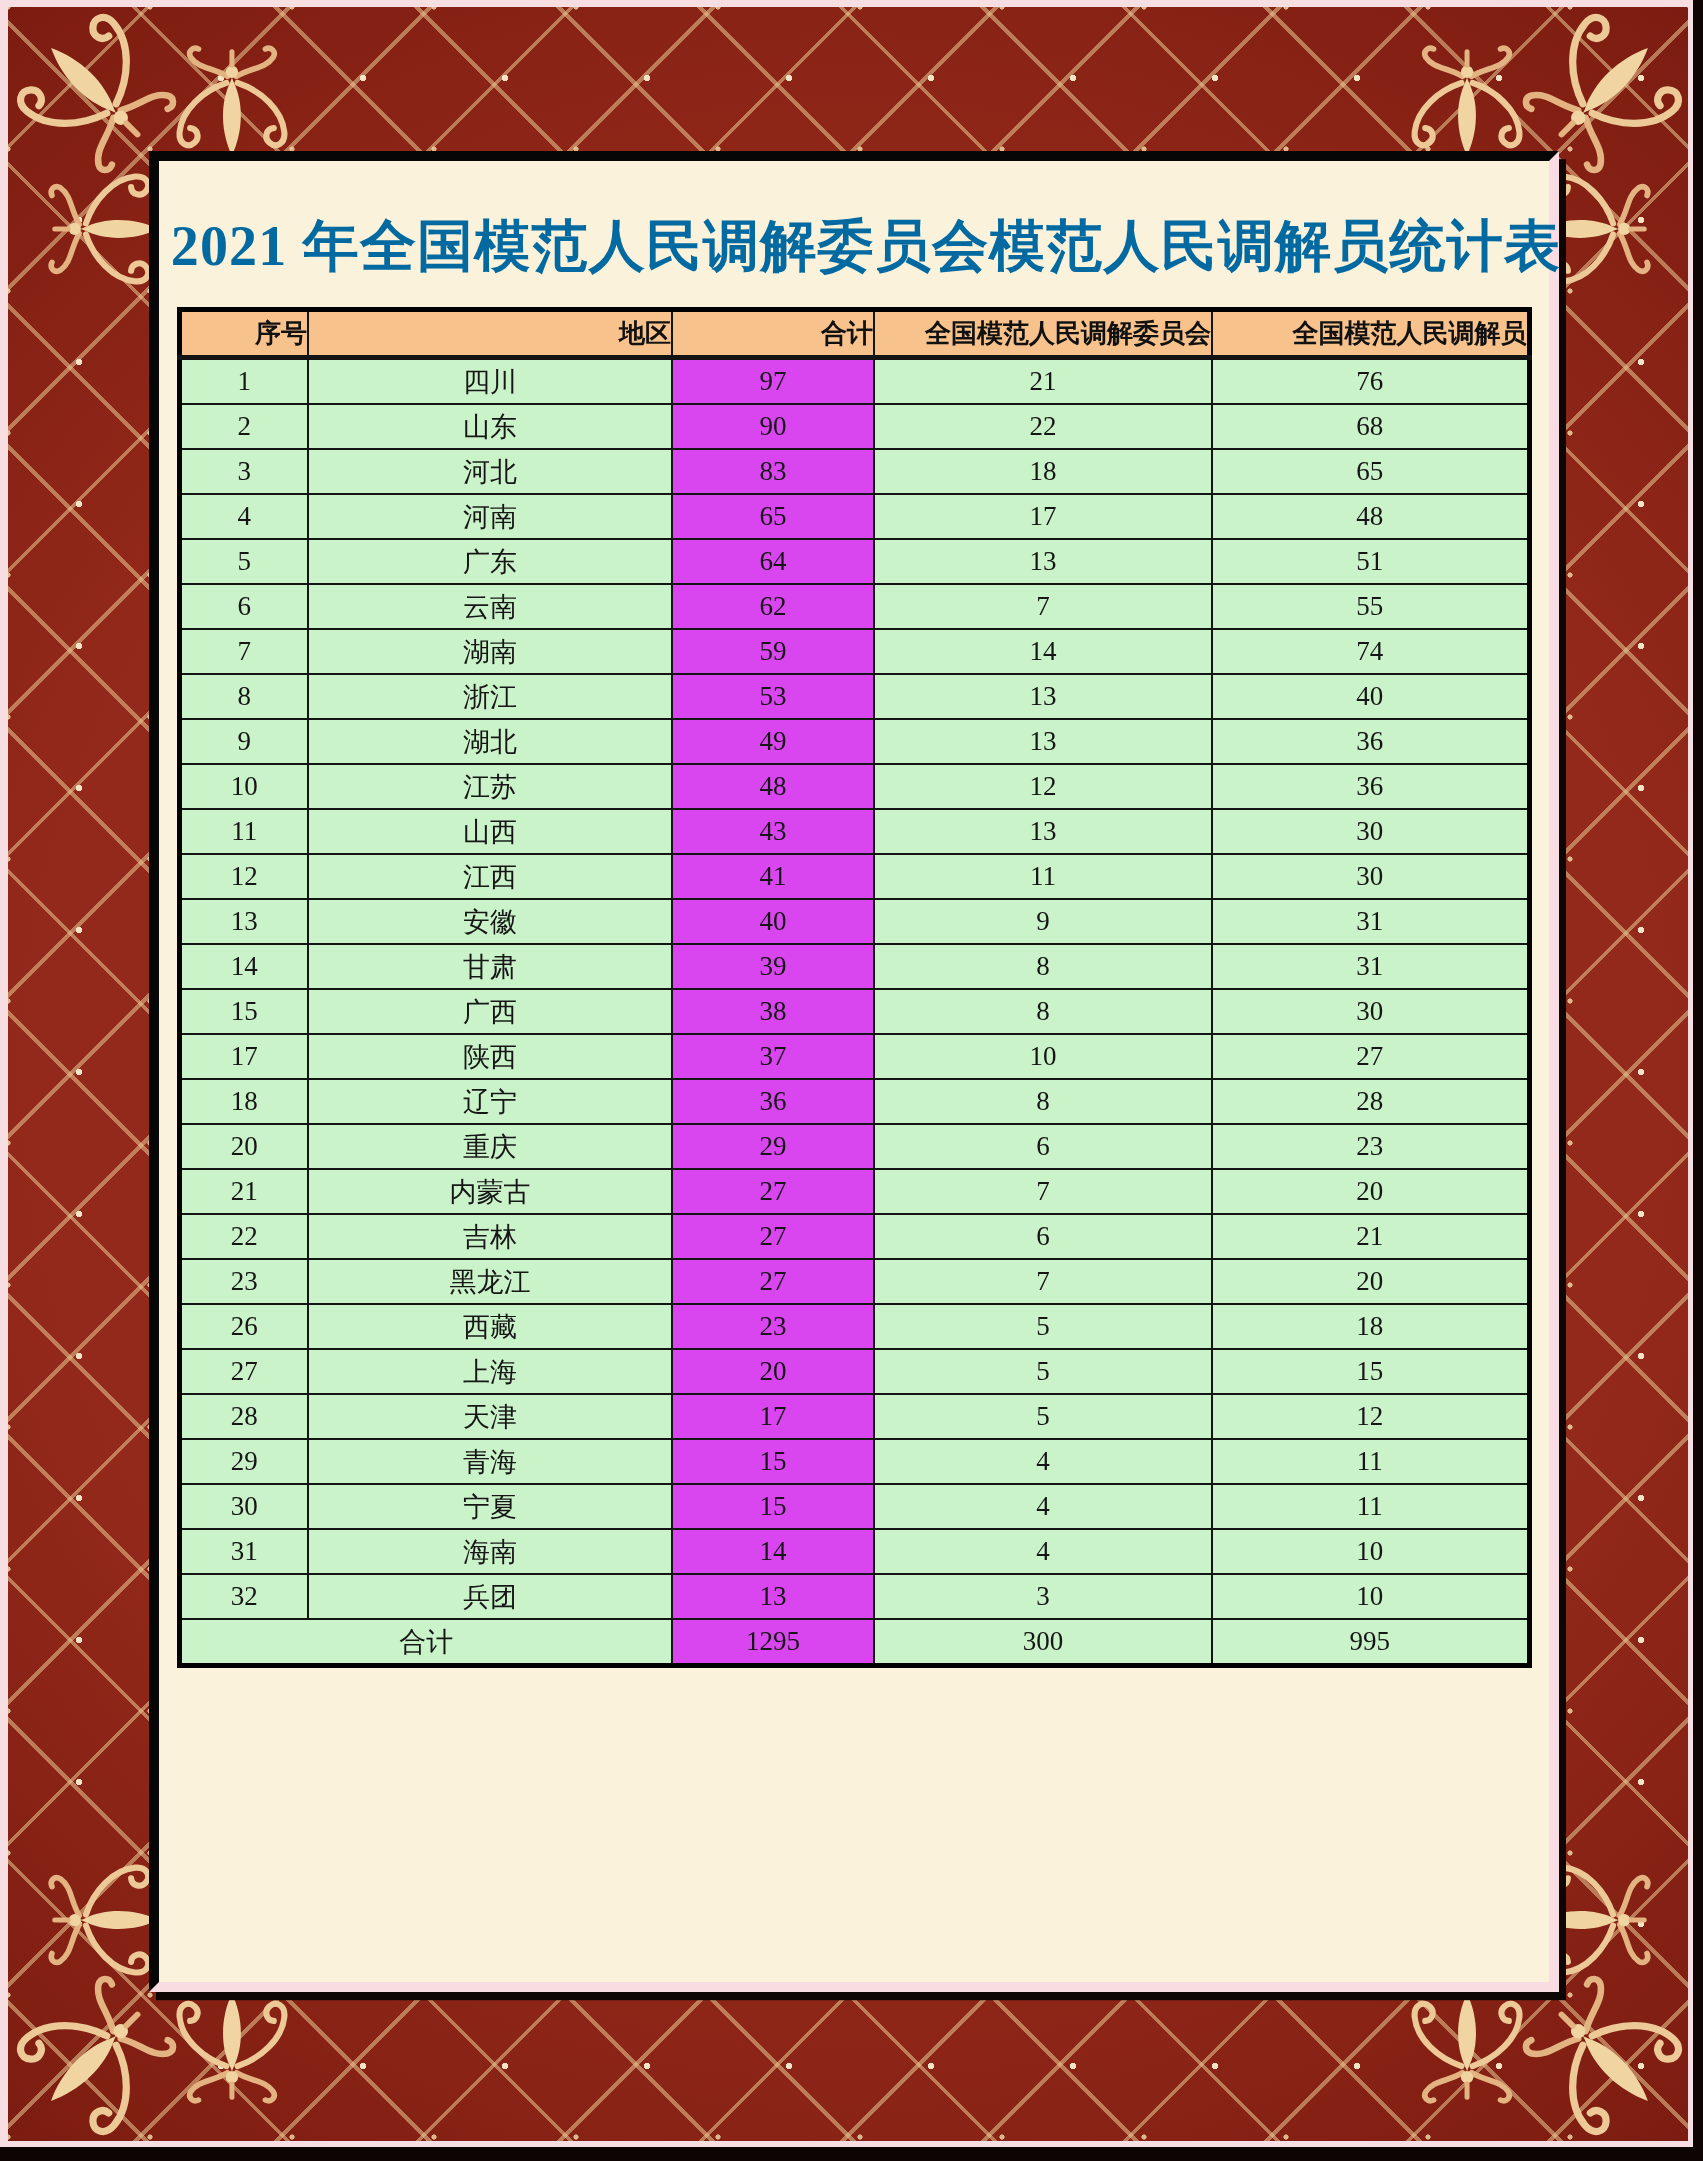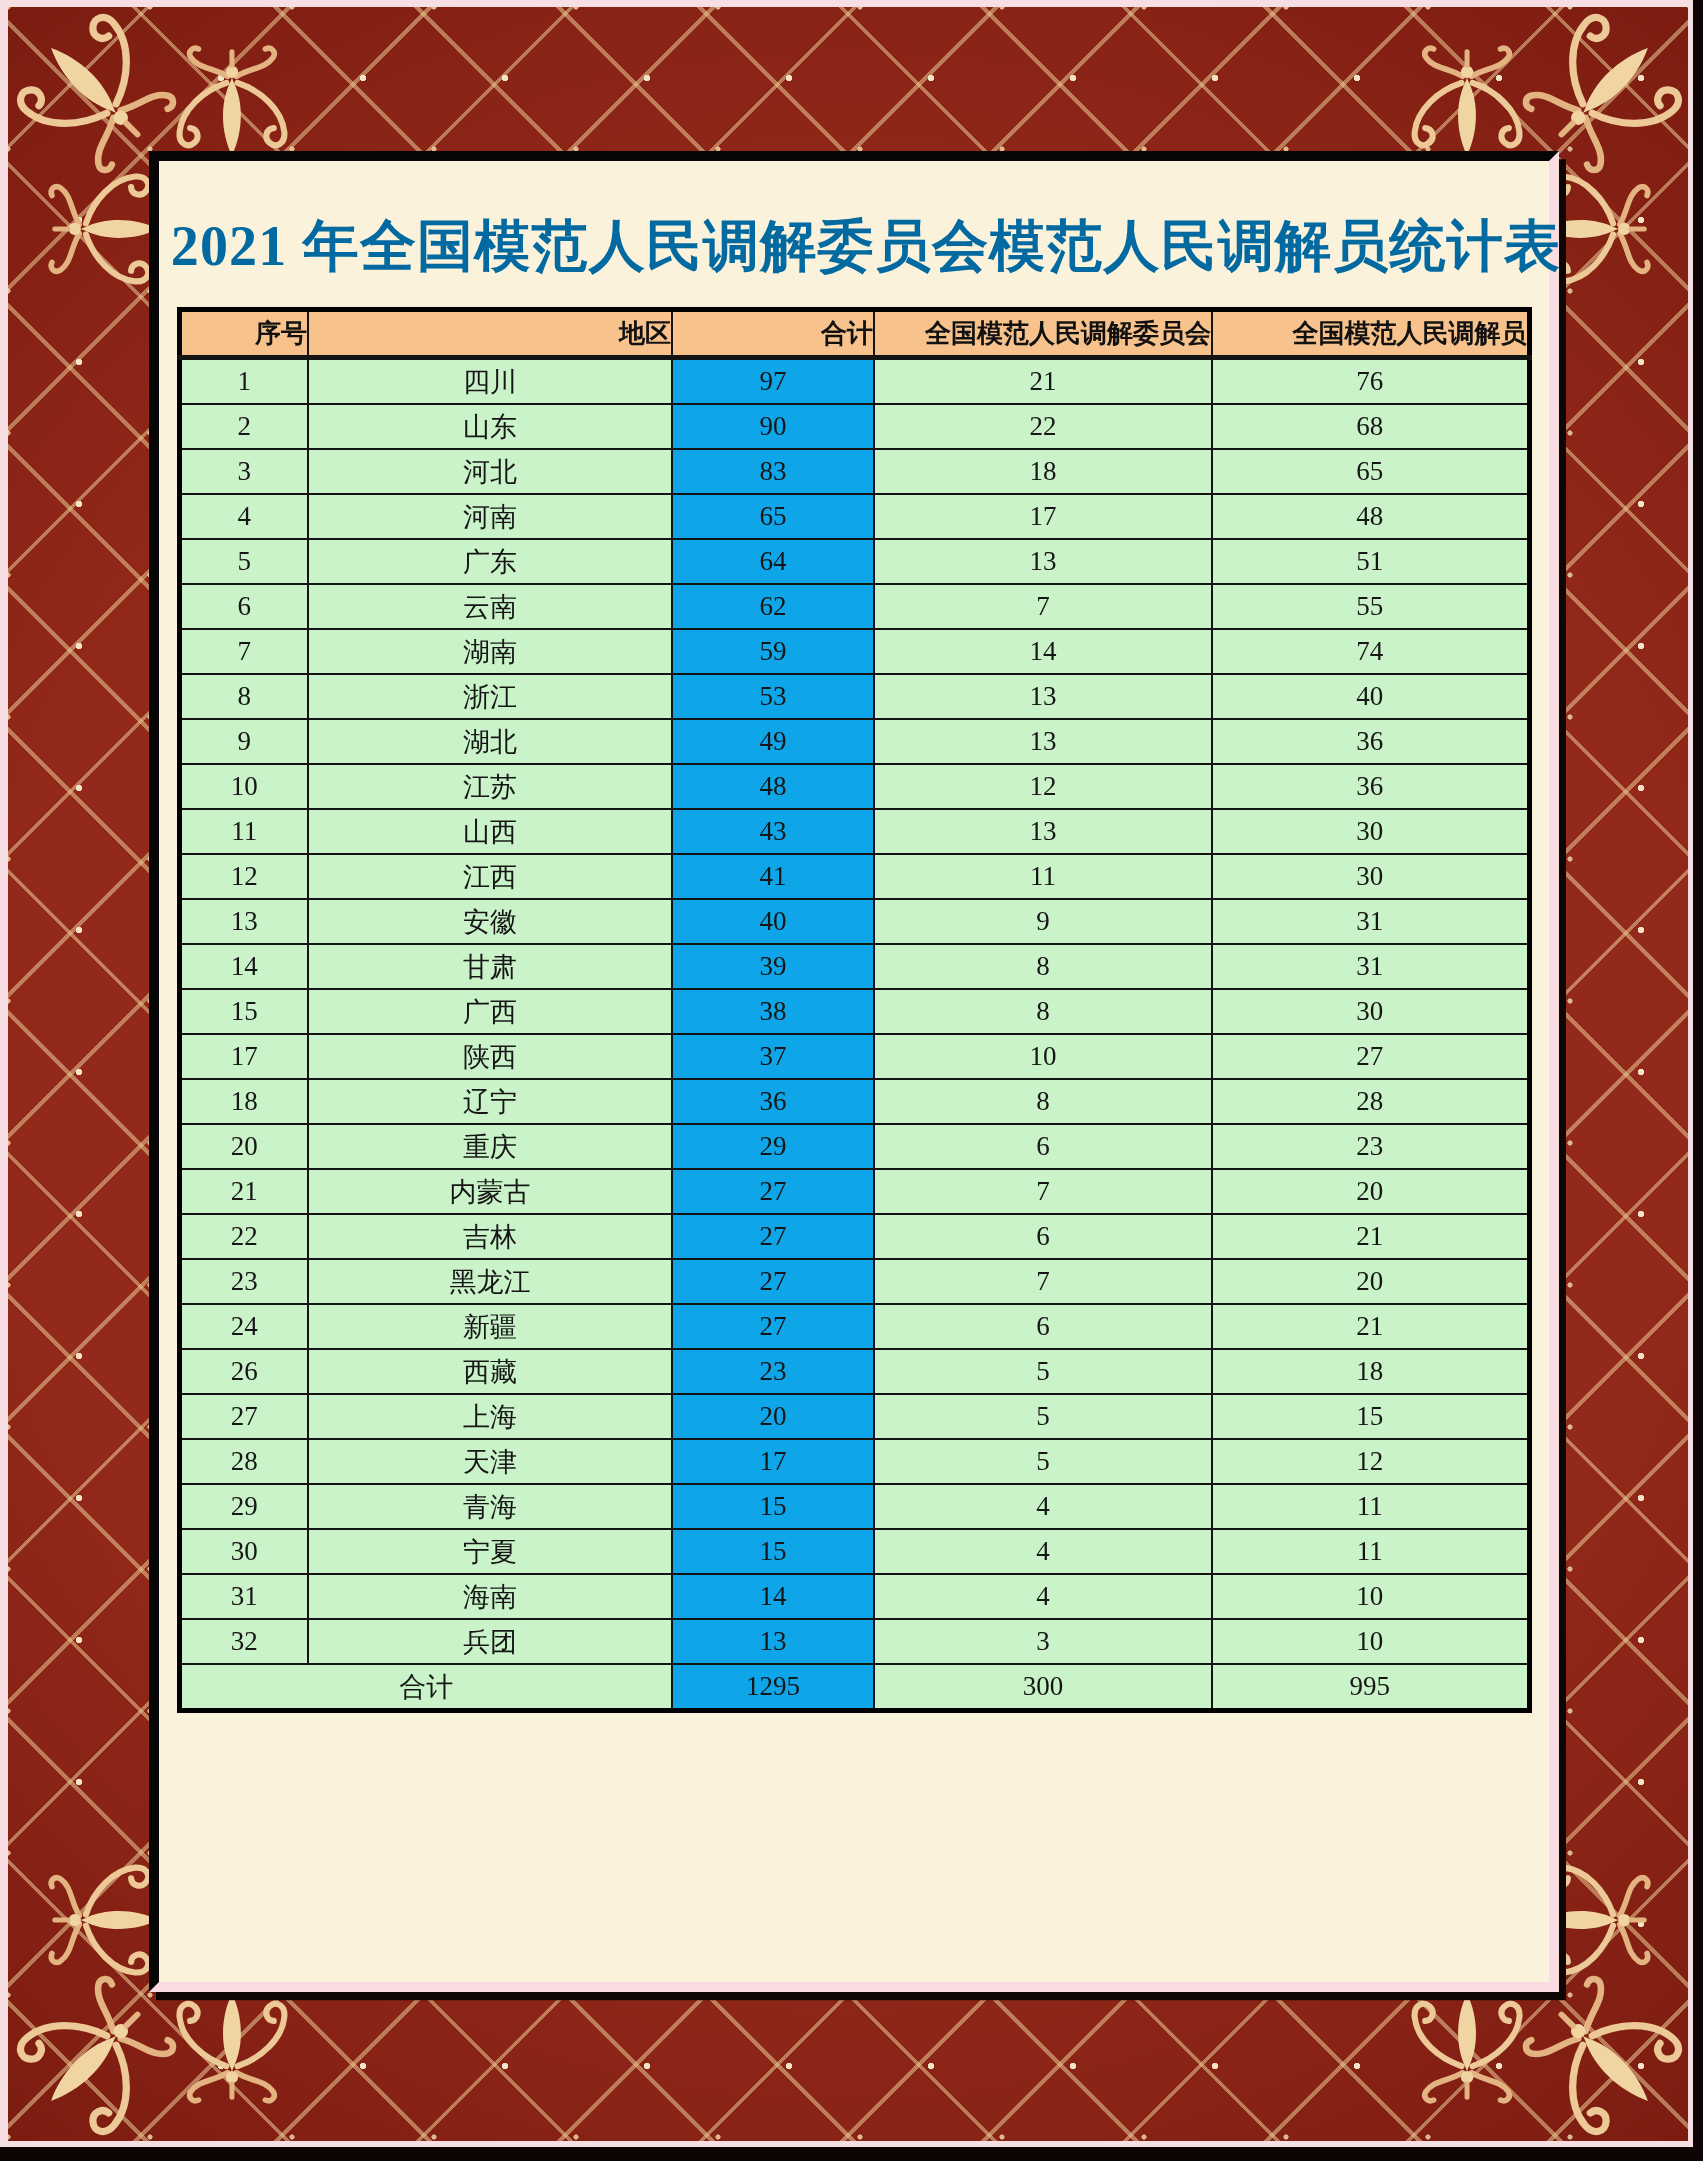--- a/index.html
+++ b/index.html
@@ -79,21 +79,21 @@
     font-size:27px;
     color:#161616;
     border:2.3px solid #141414;
     border-top-width:2.9px;
     border-bottom-width:2.9px;
     padding:0;
     text-align:center;
     overflow:hidden;
     white-space:nowrap;
   }
-  .stats td.col-total{background:#0ea5e9;}
+  .stats td.col-total{background:#d946ef;}
 </style>
 </head>
 <body>
 
 <div class="page">
   <div class="frame">
 
     <svg width="0" height="0" style="position:absolute" aria-hidden="true">
       <defs>
         <g id="fleur">
@@ -297,27 +297,20 @@
             <td>21</td>
           </tr>
           <tr>
             <td>23</td>
             <td>黑龙江</td>
             <td class="col-total">27</td>
             <td>7</td>
             <td>20</td>
           </tr>
           <tr>
-            <td>24</td>
-            <td>新疆</td>
-            <td class="col-total">27</td>
-            <td>6</td>
-            <td>21</td>
-          </tr>
-          <tr>
             <td>26</td>
             <td>西藏</td>
             <td class="col-total">23</td>
             <td>5</td>
             <td>18</td>
           </tr>
           <tr>
             <td>27</td>
             <td>上海</td>
             <td class="col-total">20</td>

